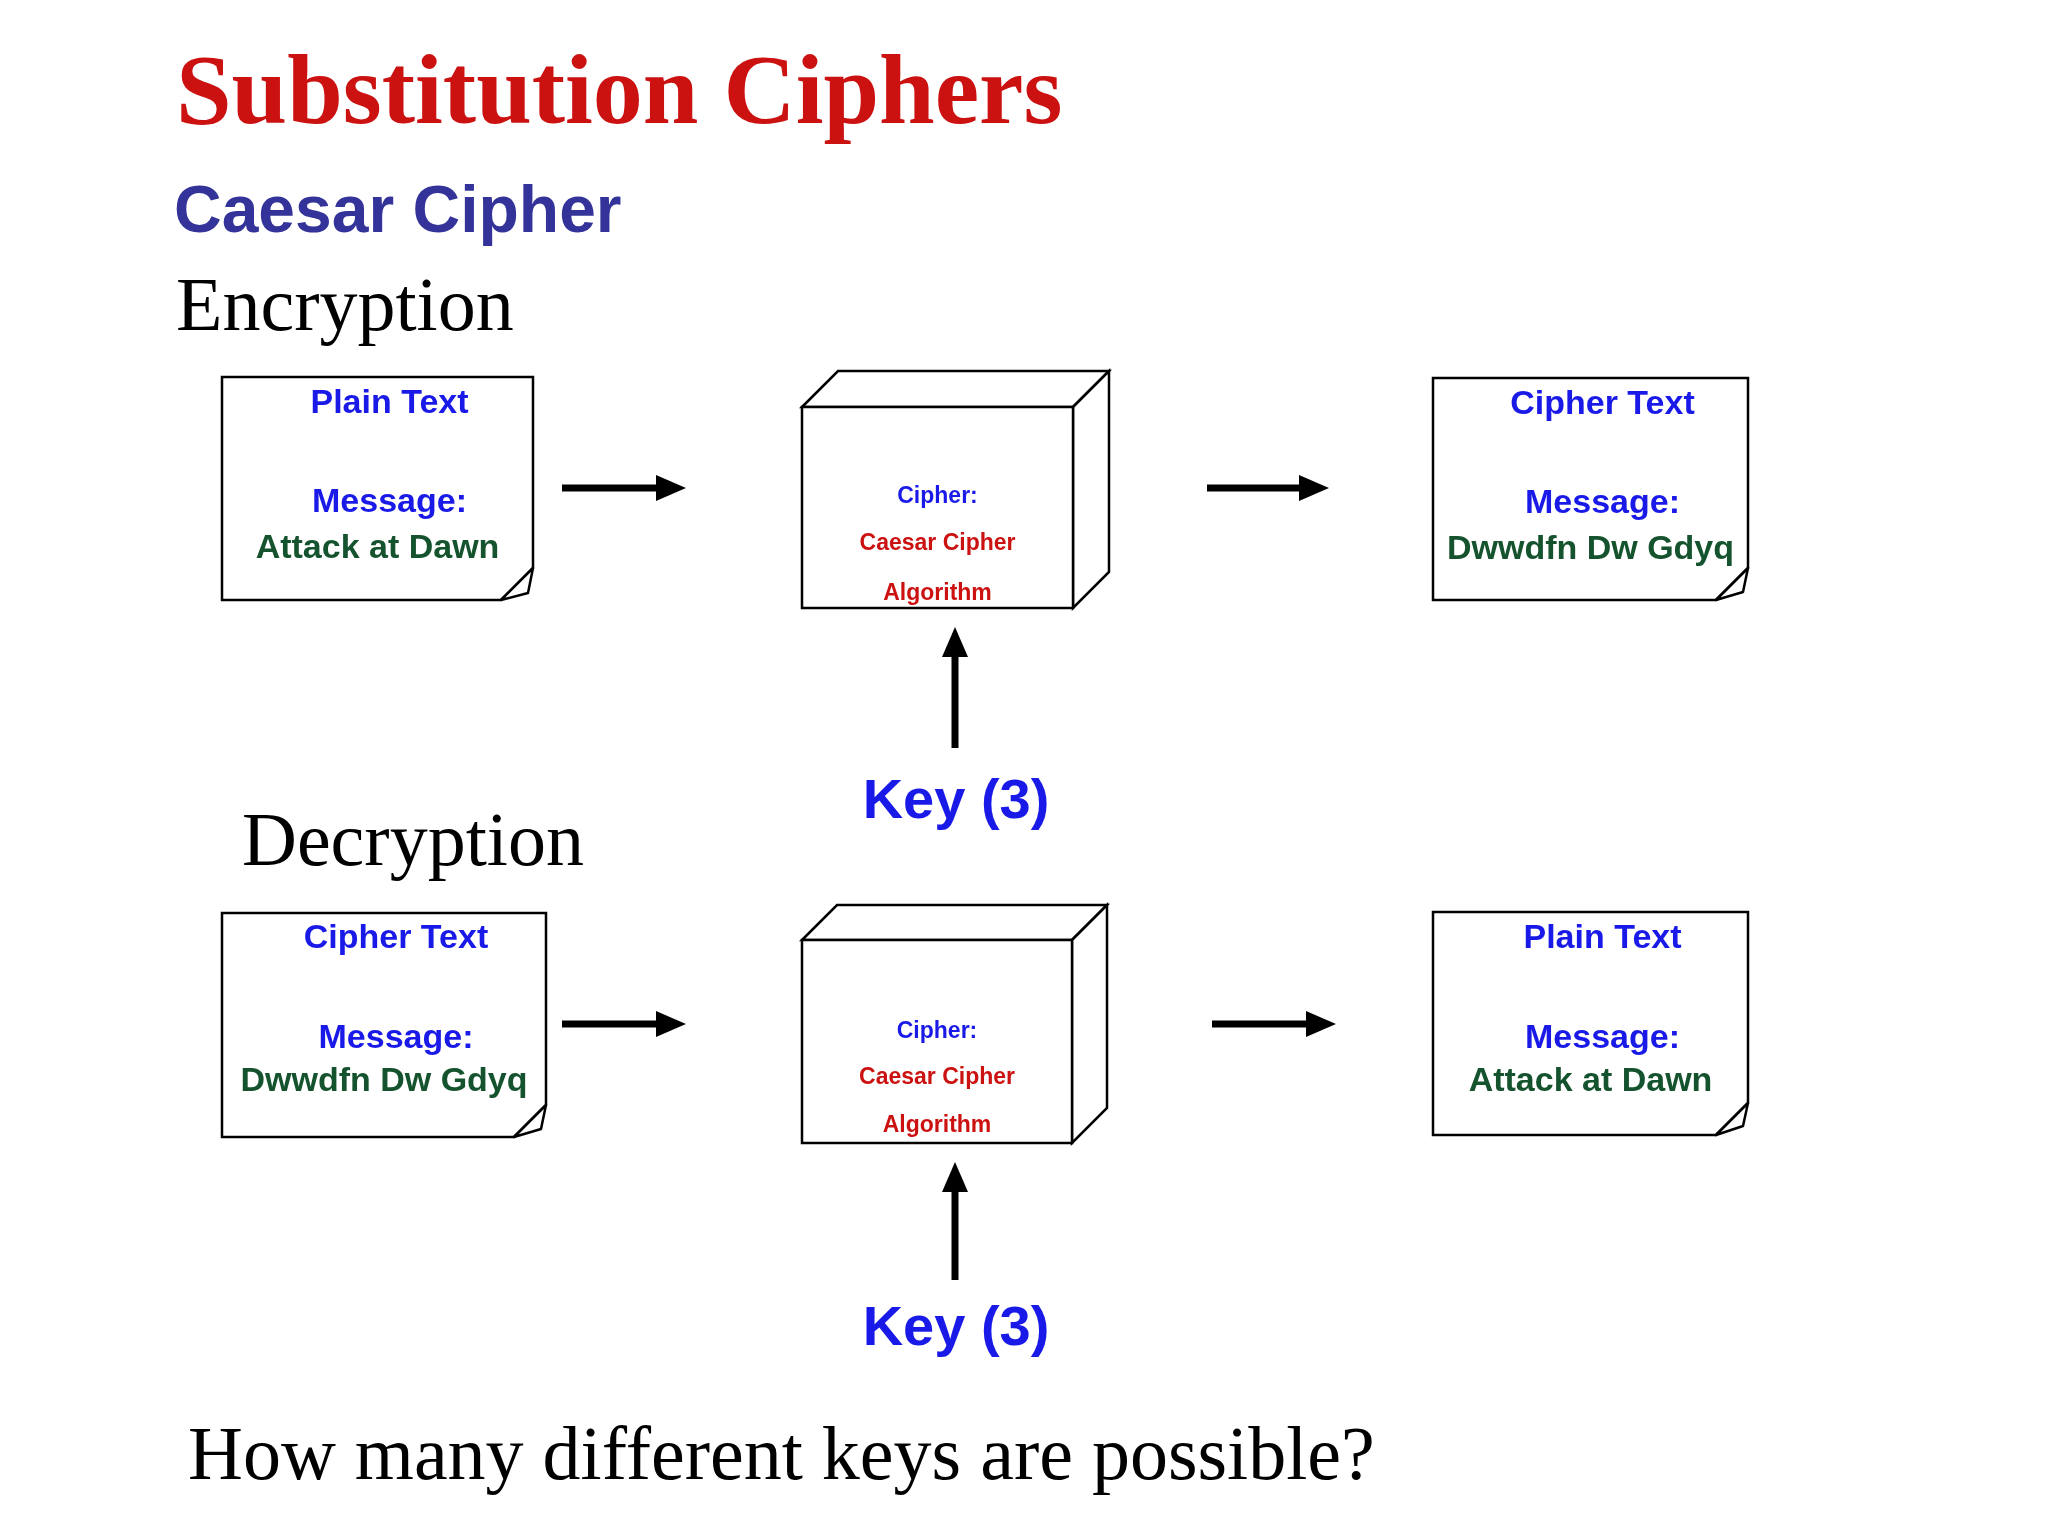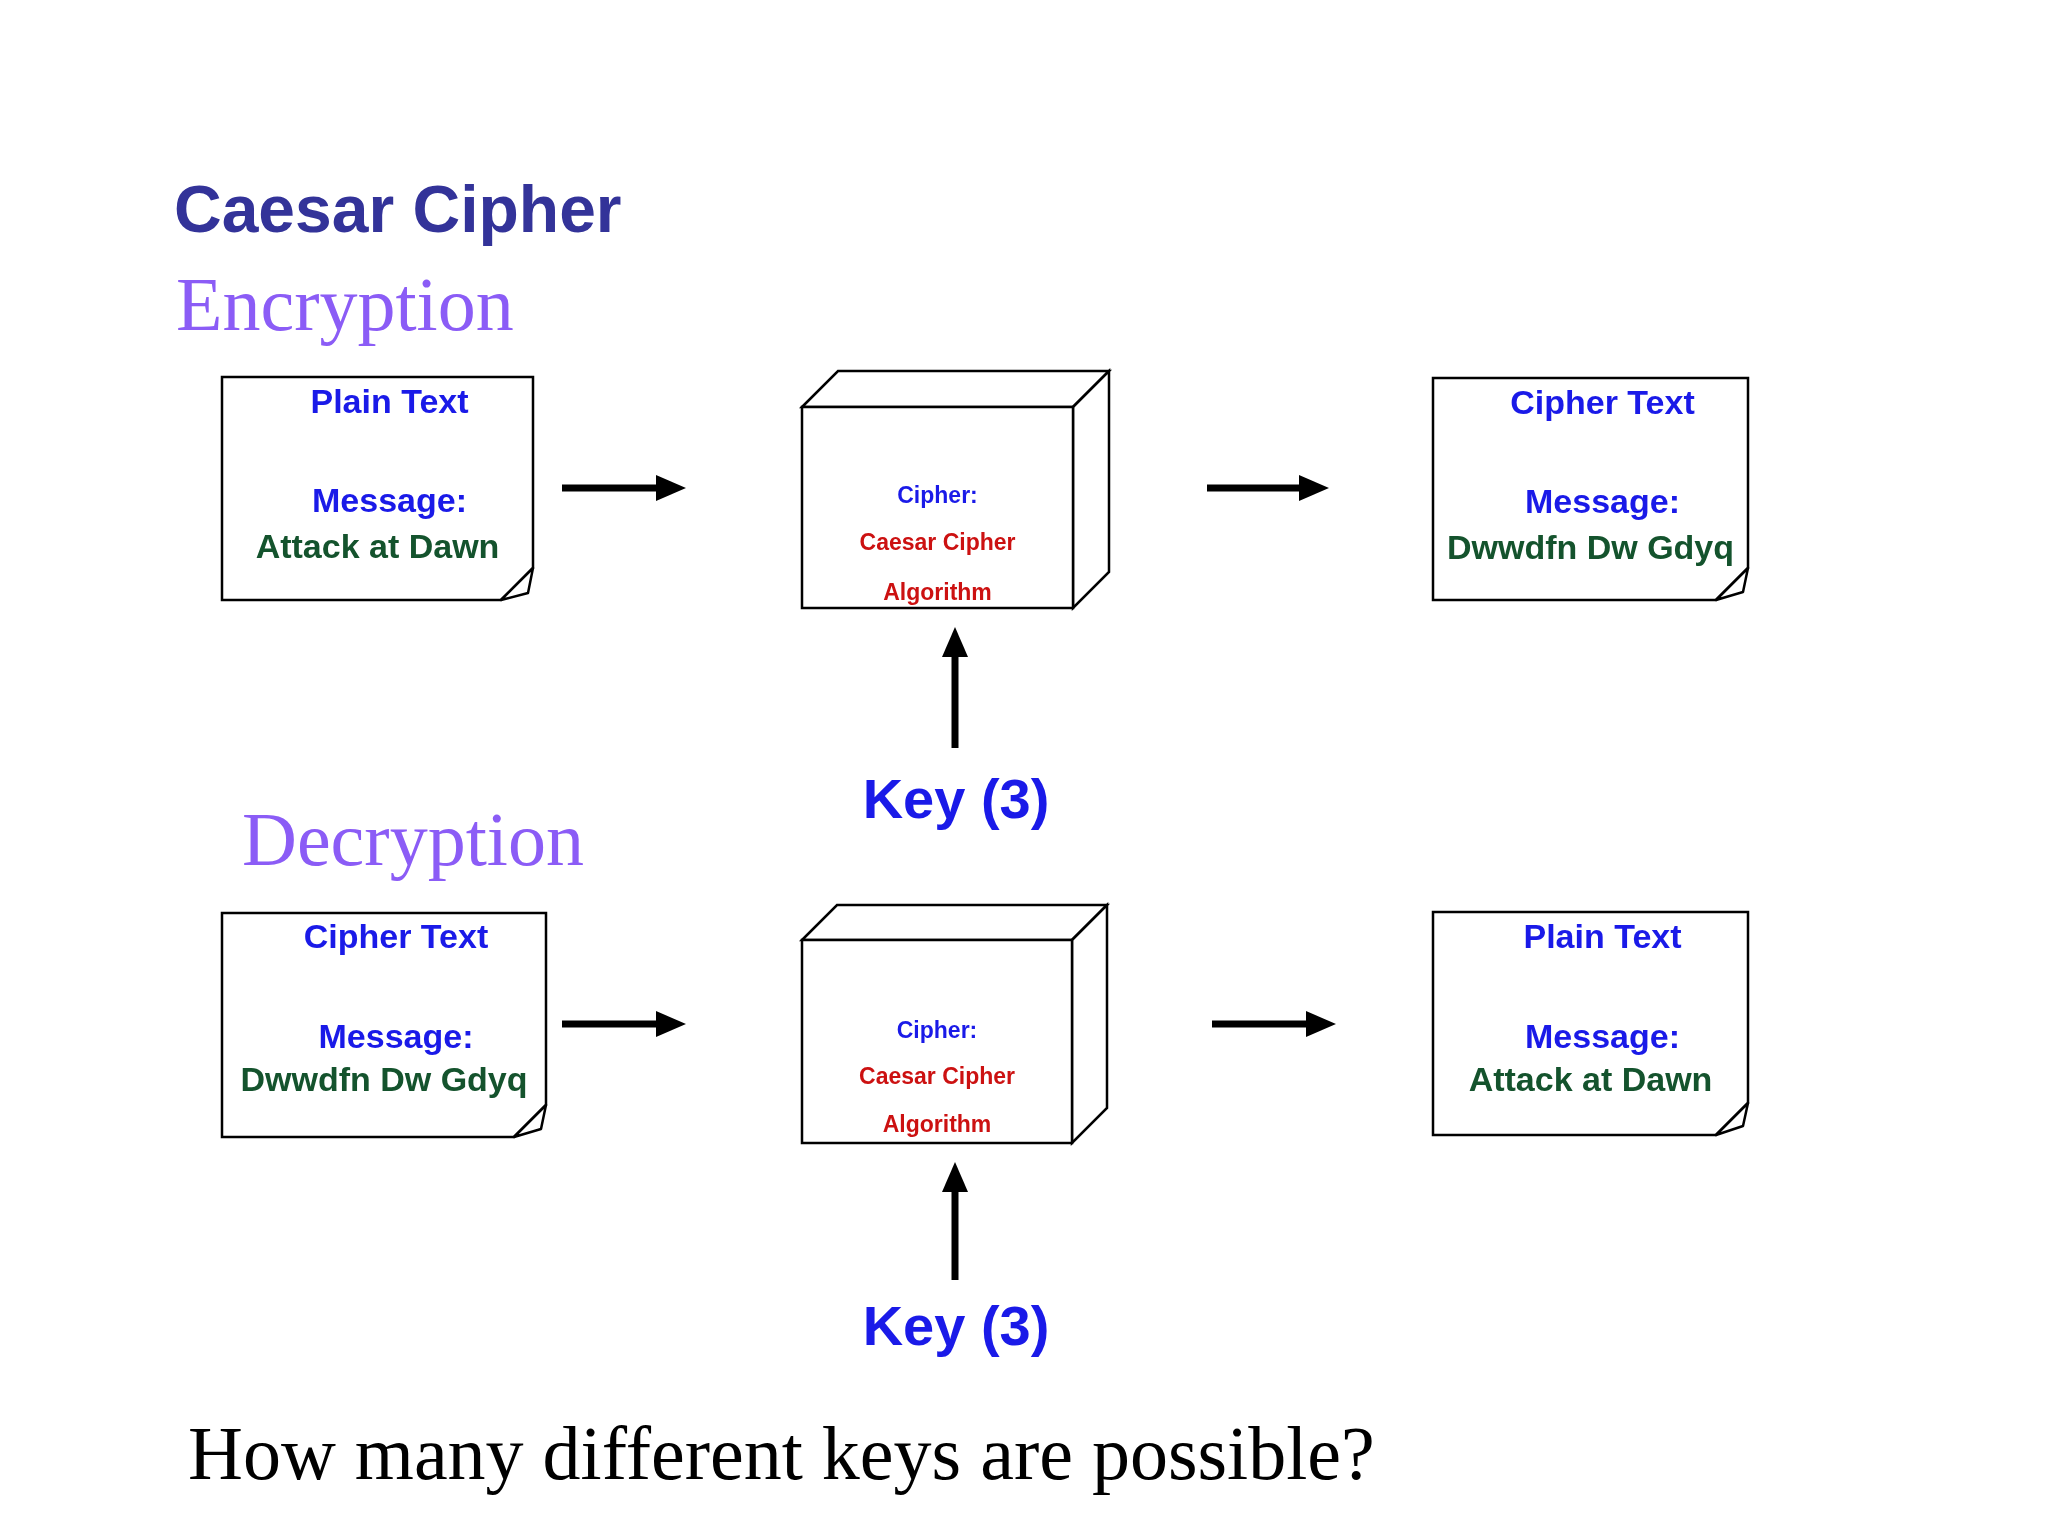--- a/index.html
+++ b/index.html
@@ -15,21 +15,21 @@
     left:176px;top:40px;
     font-family:"Liberation Serif",serif;
     font-weight:bold;font-size:100px;color:#cc1111;
   }
   .subtitle{
     left:174px;top:176px;
     font-weight:bold;font-size:66px;color:#333399;
   }
   .section-label{
     font-family:"Liberation Serif",serif;
-    font-weight:400;font-size:76px;color:#8b5cf6;
+    font-weight:400;font-size:76px;color:#000000;
   }
   .enc-label{left:176px;top:266px;}
   .dec-label{left:212px;top:801px;margin-left:30px;}
   .question{
     left:188px;top:1415px;
     font-family:"Liberation Serif",serif;
     font-size:76px;color:#000000;
   }
   svg.layer{position:absolute;left:0;top:0;}
   .doc-text{position:absolute;text-align:center;font-weight:bold;font-size:34px;line-height:1;}
@@ -82,20 +82,21 @@
 
       <line x1="562" y1="1024" x2="658" y2="1024"></line>
       <polygon points="686,1024 656,1011 656,1037" stroke="none"></polygon>
       <line x1="1212" y1="1024" x2="1308" y2="1024"></line>
       <polygon points="1336,1024 1306,1011 1306,1037" stroke="none"></polygon>
       <line x1="955" y1="1280" x2="955" y2="1190"></line>
       <polygon points="955,1162 942,1192 968,1192" stroke="none"></polygon>
     </g>
   </svg>
 
+  <div class="abs title">Substitution Ciphers</div>
   <div class="abs subtitle">Caesar Cipher</div>
   <div class="abs section-label enc-label">Encryption</div>
   <div class="abs section-label dec-label">Decryption</div>
 
   <div class="doc-text doc-title" style="left:222px;top:384px;width:311px;">Plain Text</div>
   <div class="doc-text doc-msg" style="left:222px;top:483px;width:311px;">Message:</div>
   <div class="doc-text doc-val" style="left:222px;top:529px;width:311px;">Attack at Dawn</div>
 
   <div class="cipher-line cipher-l1" style="left:802px;top:440px;width:271px;">Cipher:</div>
   <div class="cipher-line cipher-l2" style="left:802px;top:487px;width:271px;">Caesar Cipher</div>

